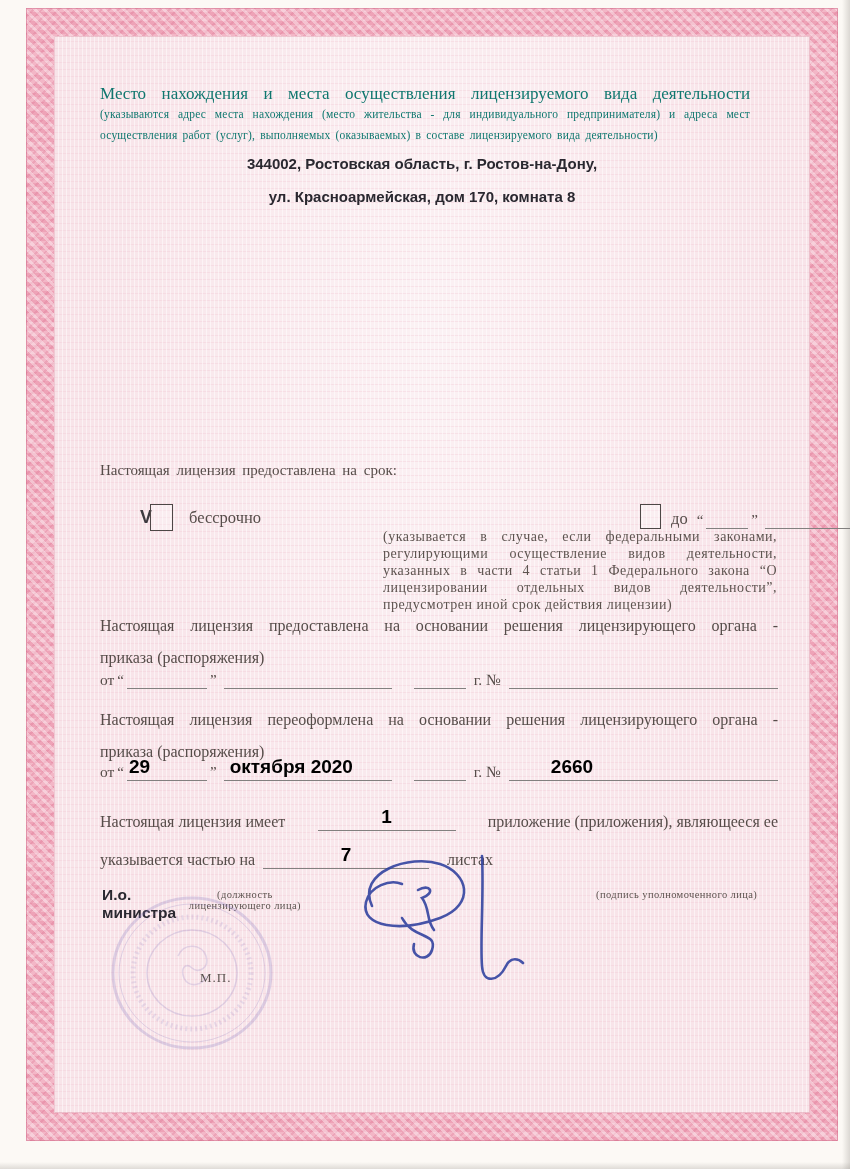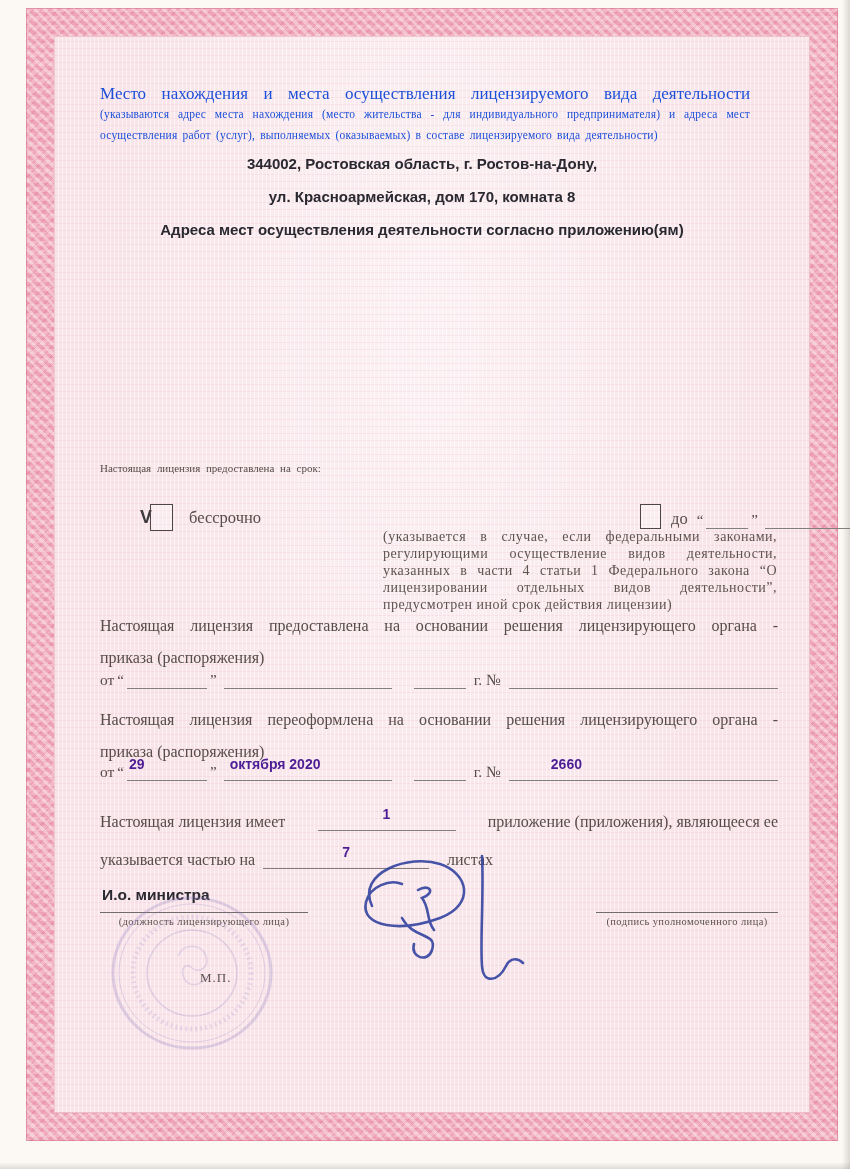--- a/index.html
+++ b/index.html
@@ -30,58 +30,58 @@
     background-image:
       repeating-linear-gradient(90deg, rgba(255,255,255,0.5) 0 1px, rgba(255,255,255,0) 1px 4px),
       repeating-linear-gradient(0deg, rgba(241,199,211,0.35) 0 1px, rgba(255,255,255,0) 1px 7px),
       radial-gradient(ellipse at 50% 28%, rgba(255,255,255,0.5), rgba(255,255,255,0) 65%);
     box-shadow: inset 0 0 0 1px rgba(214,130,152,0.35);
   }
   .sansb { font-family:"Liberation Sans", sans-serif; font-weight:bold; color:#2a2830; }
   .abs { position:absolute; }
 
   .intro { left:100px; top:84px; width:650px; text-align:justify;
-    font-size:17px; line-height:19px; word-spacing:2px; color:#1d4ed8; }
+    font-size:17px; line-height:19px; word-spacing:2px; color:#0f766e; }
   .intro .small { font-size:11.5px; letter-spacing:0.2px; }
 
   .addr { left:92px; top:147px; width:660px; text-align:center;
     font-size:15px; line-height:33px; }
 
-  .h-serif { font-size:11px; color:#564c49; word-spacing:3px; }
+  .h-serif { font-size:15px; color:#564c49; word-spacing:3px; }
 
   .cb-row { left:92px; top:504px; width:690px; height:32px;margin-left:48px; }
   .checkbox { display:inline-block; width:21px; height:25px;
     border:1.6px solid #4d4746; background:rgba(255,255,255,0.25); vertical-align:middle; }
   .vmark { font-family:"Liberation Sans", sans-serif; font-weight:bold;
     font-size:18px; color:#3d3a40; margin-right:-6px; vertical-align:middle; }
   .opt-label { font-size:16.5px; color:#564c49; margin-left:12px; vertical-align:middle; }
   .until-grp { position:absolute; left:464px; top:0; display:flex; align-items:flex-end;padding-left:36px; }
   .until-grp .opt-label { margin-left:10px; margin-right:6px; }
 
   .uline { display:inline-block; border-bottom:1.2px solid #82807f; height:22px; }
   .q { font-size:15px; color:#564c49; padding:0 3px; }
   .fl-row { display:flex; align-items:flex-end; }
   .fl-row .lbl { font-size:15.5px; color:#564c49; white-space:nowrap; }
   .val { font-family:"Liberation Sans", sans-serif; font-weight:bold;
-    font-size:14px; color:#4c1d95; position:relative; bottom:2px; display:block; }
+    font-size:19px; color:#000000; position:relative; bottom:2px; display:block; }
 
   .note { left:383px; top:528px; width:394px; font-size:14px; line-height:17px;
     letter-spacing:0.5px; text-align:justify; color:#5d534f; }
 
   .para { left:100px; top:0; width:678px; font-size:16px; line-height:32px;
     color:#564c49; }
   .jline { text-align:justify; text-align-last:justify; }
 
   .annex-row { left:100px; width:678px; display:flex; align-items:flex-end;
     justify-content:space-between; font-size:16px; color:#564c49; }
   .annex-row .txt { white-space:nowrap; }
   .fill-c { text-align:center; }
 
   .sig-row { left:100px; top:886px; width:678px; display:flex; justify-content:space-between; }
-  .sig-col { display:flex; flex-direction:column; }
+  .sig-col { display:flex; flex-direction:row; }
   .sig-val { height:26px; font-size:15.5px; text-align:center; }
   .sig-line { border-top:1.2px solid #6f6c6b; }
   .sig-label { font-size:10.5px; letter-spacing:0.4px; color:#5d534f; text-align:center; padding-top:3px; }
 
   .mp { left:200px; top:970px; font-size:13px; letter-spacing:1px; color:#5a504d; }
   .stamp { left:106px; top:894px; opacity:0.5; }
   .autograph { left:330px; top:846px; }
 </style>
 </head>
 <body>
@@ -94,21 +94,20 @@
   <div class="edge-b"></div>
 
   <div class="abs intro">
     <span>Место нахождения и места осуществления лицензируемого вида деятельности</span>
     <span class="small">(указываются адрес места нахождения (место жительства - для индивидуального предпринимателя) и адреса мест осуществления работ (услуг), выполняемых (оказываемых) в составе лицензируемого вида деятельности)</span>
   </div>
 
   <div class="abs addr sansb">
     <div>344002, Ростовская область, г. Ростов-на-Дону,</div>
     <div>ул. Красноармейская, дом 170, комната 8</div>
-    <div>Адреса мест осуществления деятельности согласно приложению(ям)</div>
   </div>
 
   <div class="abs h-serif" style="left:100px; top:462px;">Настоящая лицензия предоставлена на срок:</div>
 
   <div class="abs cb-row">
     <span class="vmark">V</span>
     <span class="checkbox"></span>
     <span class="opt-label">бессрочно</span>
     <span class="until-grp">
       <span class="checkbox" style="width:19px;height:23px;"></span>

